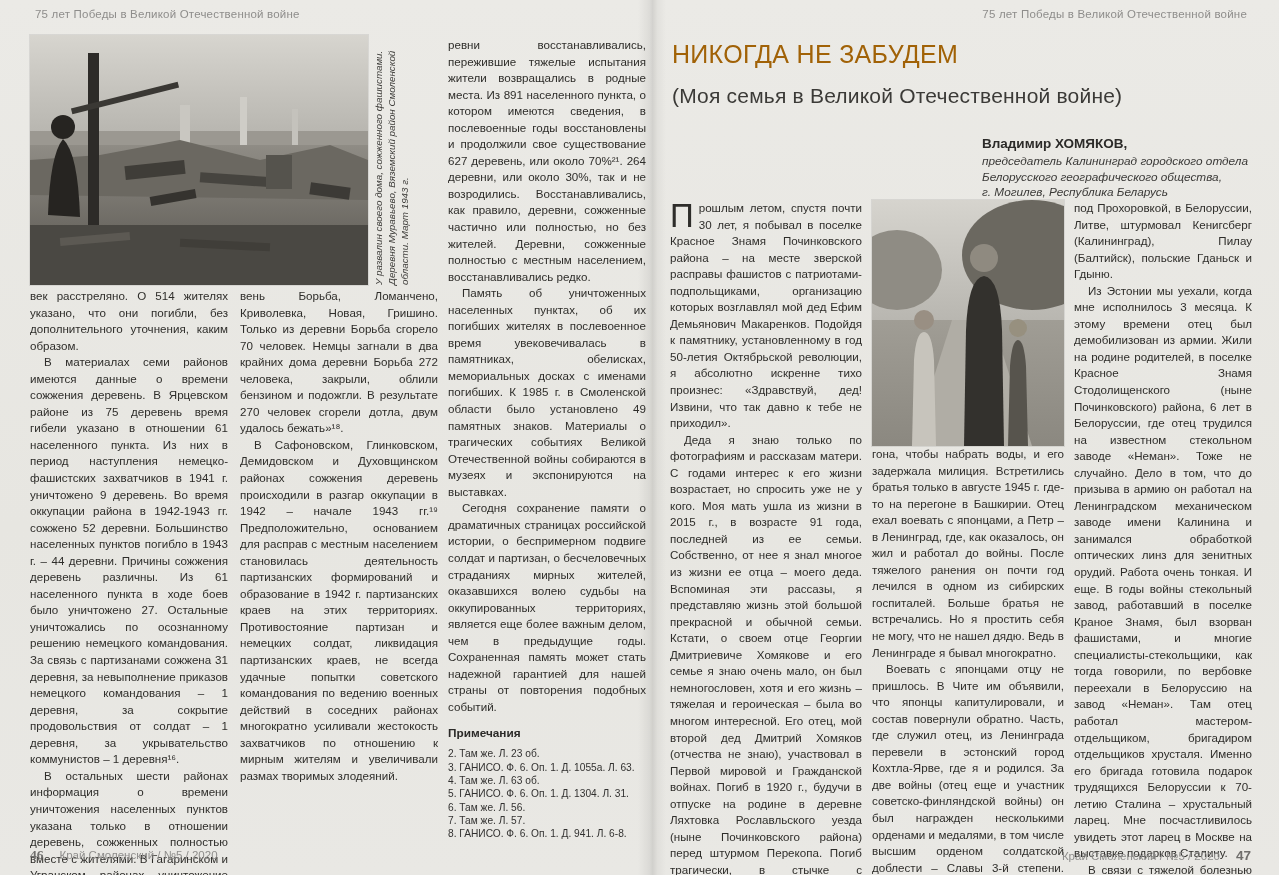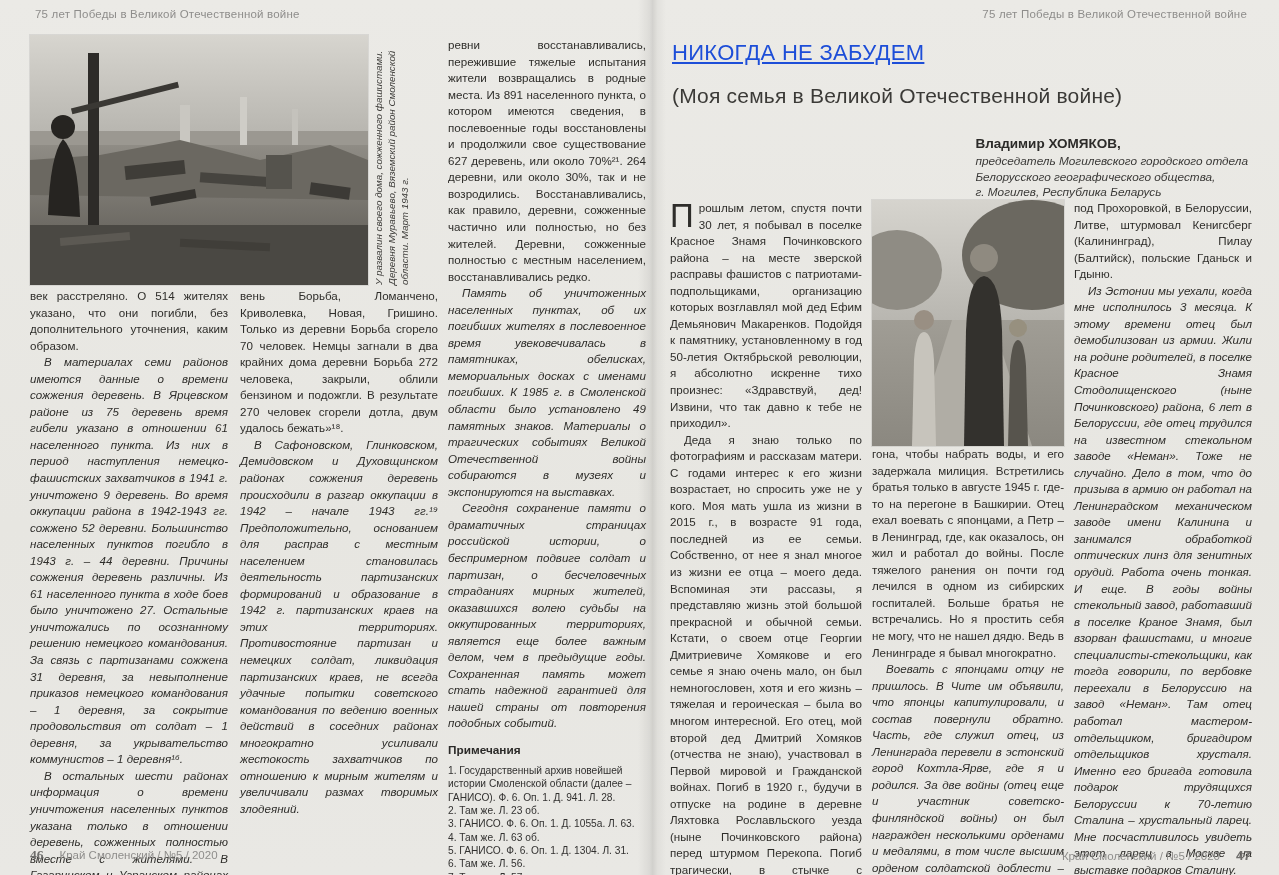--- a/index.html
+++ b/index.html
@@ -43,21 +43,21 @@
   p.note { font-size:10.2px; line-height:13.35px; text-align:left; color:#323130; }
 
   .footer { position:absolute; bottom:12px; font-size:11.5px; color:#8e8d8b; }
   .footer .pagenum { font-weight:bold; font-size:13.5px; color:#6f6e6c; }
   .footer-left  { left:30px; }
   .footer-left .pagenum { margin-right:16px;font-family:Liberation Serif, serif; }
   .footer-right { right:28px; text-align:right; }
   .footer-right .pagenum { margin-left:16px; }
 
   
-  .article-title    { position:absolute; left:672px; top:40px;  font-size:22px; color:#1d4ed8; letter-spacing:0.3px;text-decoration:underline; }
+  .article-title    { position:absolute; left:672px; top:40px;  font-size:25px; color:#a16207; letter-spacing:0.3px; }
   .article-subtitle { position:absolute; left:672px; top:84px;  font-size:21px; color:#3b3a37; letter-spacing:0.2px; }
   .author-block { position:absolute; right:31px; top:136px; text-align:left; }
   .author-name  { font-weight:bold; font-size:13.5px; color:#2c2b29; margin-bottom:3px; }
   .author-line  { font-style:italic; font-size:11.8px; line-height:15.5px; color:#3a3937; }
 
   .rcol { position:absolute; top:200px; }
   .rcol1 { left:670px;  width:192px; }
   .rcol2 { left:872px;  width:192px; }
   .rcol3 { left:1074px; width:178px; }
   .dropcap {
@@ -65,21 +65,21 @@
   }
   .photo-right {
     width:192px; height:246px; background:#b9b7b1;
     box-shadow:0 0 0 1px rgba(0,0,0,0.08);
   }
   .photo-right svg { display:block; width:100%; height:100%; }
   .photo-caption {
     font-style:italic; font-size:10.4px; line-height:13.2px; color:#3e3d3a;
     margin:7px 0 12px;
   }
-  p.para + p.para { margin-top:0;font-style:italic; }
+  p.para + p.para { margin-top:0; }
 </style>
 </head>
 <body>
 
 <div class="spine"></div>
 
 <div>
   <div class="page-header ph-left">75 лет Победы в Великой Отечественной войне</div>
 
   <div class="photo-left">
@@ -127,21 +127,20 @@
       <p class="para ind">В Сафоновском, Глинковском, Демидовском и Духовщинском районах сожжения деревень происходили в разгар оккупации в 1942 – начале 1943 гг.¹⁹ Предположительно, основанием для расправ с местным населением становилась деятельность партизанских формирований и образование в 1942 г. партизанских краев на этих территориях. Противостояние партизан и немецких солдат, ликвидация партизанских краев, не всегда удачные попытки советского командования по ведению военных действий в соседних районах многократно усиливали жестокость захватчиков по отношению к мирным жителям и увеличивали размах творимых злодеяний.</p>
     </div>
   <div class="lcol lcol3 body-text">
     <div>
         <p class="para">ревни восстанавливались, пережившие тяжелые испытания жители возвращались в родные места. Из 891 населенного пункта, о котором имеются сведения, в послевоенные годы восстановлены и продолжили свое существование 627 деревень, или около 70%²¹. 264 деревни, или около 30%, так и не возродились. Восстанавливались, как правило, деревни, сожженные частично или полностью, но без жителей. Деревни, сожженные полностью с местным населением, восстанавливались редко.</p>
         <p class="para ind">Память об уничтоженных населенных пунктах, об их погибших жителях в послевоенное время увековечивалась в памятниках, обелисках, мемориальных досках с именами погибших. К 1985 г. в Смоленской области было установлено 49 памятных знаков. Материалы о трагических событиях Великой Отечественной войны собираются в музеях и экспонируются на выставках.</p>
         <p class="para ind">Сегодня сохранение памяти о драматичных страницах российской истории, о беспримерном подвиге солдат и партизан, о бесчеловечных страданиях мирных жителей, оказавшихся волею судьбы на оккупированных территориях, является еще более важным делом, чем в предыдущие годы. Сохраненная память может стать надежной гарантией для нашей страны от повторения подобных событий.</p>
       </div>
     <div class="notes-title">Примечания</div>
     <div>
-        <p class="note">1. Государственный архив новейшей истории Смоленской области (далее – ГАНИСО). Ф. 6. Оп. 1. Д. 941. Л. 28.</p>
         <p class="note">2. Там же. Л. 23 об.</p>
         <p class="note">3. ГАНИСО. Ф. 6. Оп. 1. Д. 1055а. Л. 63.</p>
         <p class="note">4. Там же. Л. 63 об.</p>
         <p class="note">5. ГАНИСО. Ф. 6. Оп. 1. Д. 1304. Л. 31.</p>
         <p class="note">6. Там же. Л. 56.</p>
         <p class="note">7. Там же. Л. 57.</p>
         <p class="note">8. ГАНИСО. Ф. 6. Оп. 1. Д. 941. Л. 6-8.</p>
       </div>
   </div>
 
@@ -151,21 +150,21 @@
 </div>
 
 <div>
   <div class="page-header ph-right">75 лет Победы в Великой Отечественной войне</div>
 
   <div class="article-title">НИКОГДА НЕ ЗАБУДЕМ</div>
   <div class="article-subtitle">(Моя семья в Великой Отечественной войне)</div>
 
   <div class="author-block">
     <div class="author-name">Владимир ХОМЯКОВ,</div>
-    <div class="author-line">председатель Могилевского городского отдела</div>
+    <div class="author-line">председатель Калининград городского отдела</div>
     <div class="author-line">Белорусского географического общества,</div>
     <div class="author-line">г. Могилев, Республика Беларусь</div>
   </div>
 
   <div class="rcol rcol1 body-text">
     <p class="para"><span class="dropcap">П</span><span>рошлым летом, спустя почти 30 лет, я побывал в поселке Красное Знамя Починковского района – на месте зверской расправы фашистов с патриотами-подпольщиками, организацию которых возглавлял мой дед Ефим Демьянович Макаренков. Подойдя к памятнику, установленному в год 50-летия Октябрьской революции, я абсолютно искренне тихо произнес: «Здравствуй, дед! Извини, что так давно к тебе не приходил».</span></p>
     <div>
         <p class="para ind">Деда я знаю только по фотографиям и рассказам матери. С годами интерес к его жизни возрастает, но спросить уже не у кого. Моя мать ушла из жизни в 2015 г., в возрасте 91 года, последней из ее семьи. Собственно, от нее я знал многое из жизни ее отца – моего деда. Вспоминая эти рассазы, я представляю жизнь этой большой прекрасной и обычной семьи. Кстати, о своем отце Георгии Дмитриевиче Хомякове и его семье я знаю очень мало, он был немногословен, хотя и его жизнь – тяжелая и героическая – была во многом интересной. Его отец, мой второй дед Дмитрий Хомяков (отчества не знаю), участвовал в Первой мировой и Гражданской войнах. Погиб в 1920 г., будучи в отпуске на родине в деревне Ляхтовка Рославльского уезда (ныне Починковского района) перед штурмом Перекопа. Погиб трагически, в стычке с конокрадами. Мать отца, т.е. моя бабушка, вышла снова замуж, и ее новый муж категорически отказался взять в семью «чужих детей». Отца с братом (Петр, двумя годами старше) воспитывали дед и бабка по отцовской линии. В 1928 г. не стало бабки, в 1932-м – деда. Собрав кое-какие пожитки, мальчишки 16 и 14 лет вышли к станции Стодолище, забрались в товарный вагон, который привез их в Ленинград. Точнее, одного отца. Где-то совсем рядом с Ленинградом Петр выбрался из ва-</p>
       </div>
   </div>

